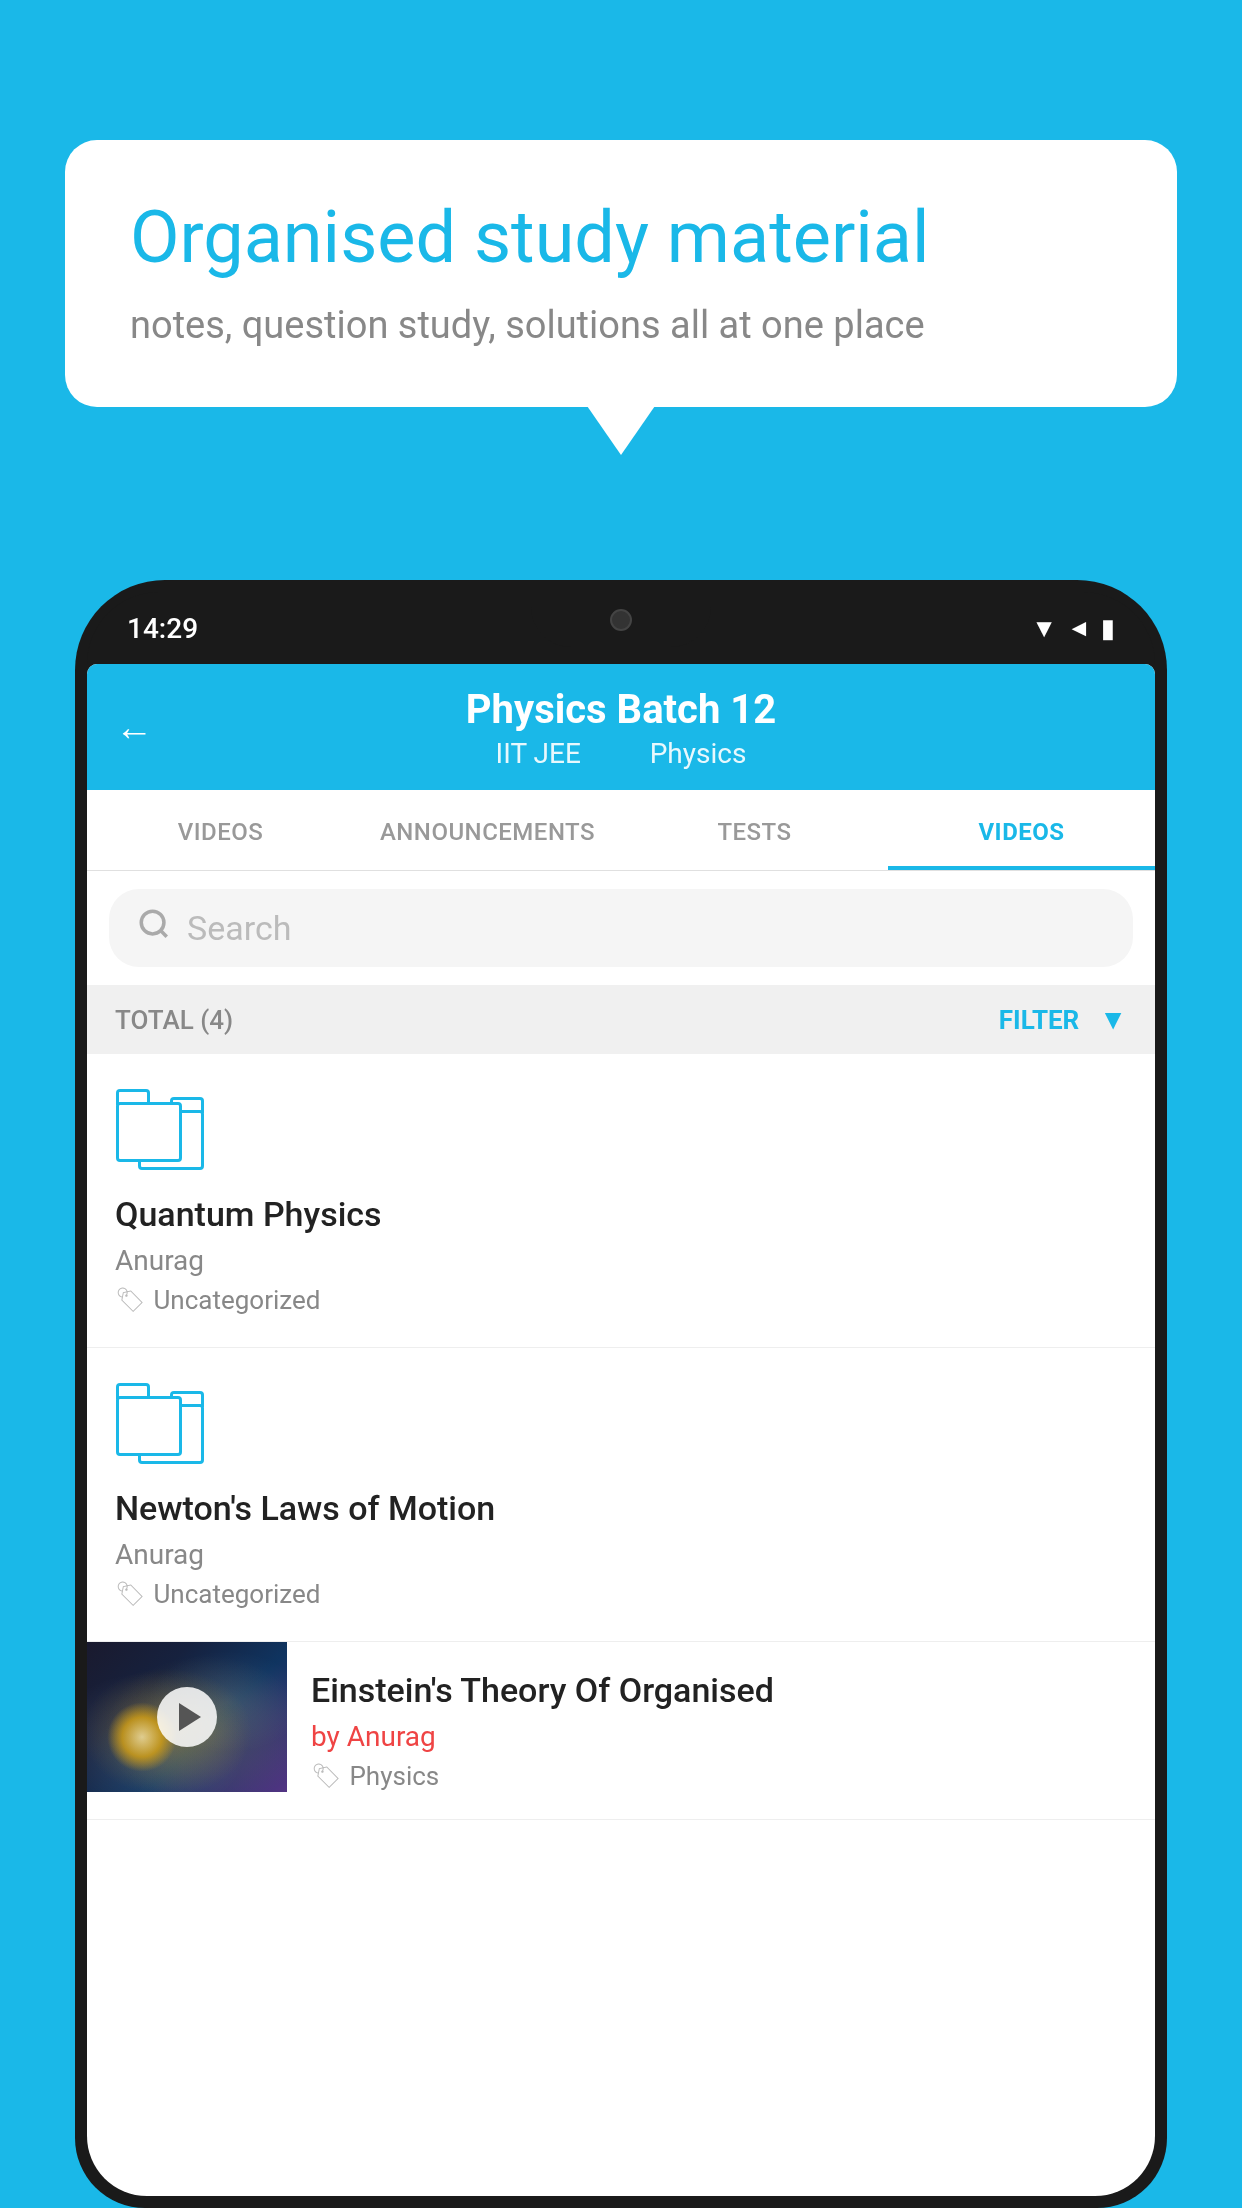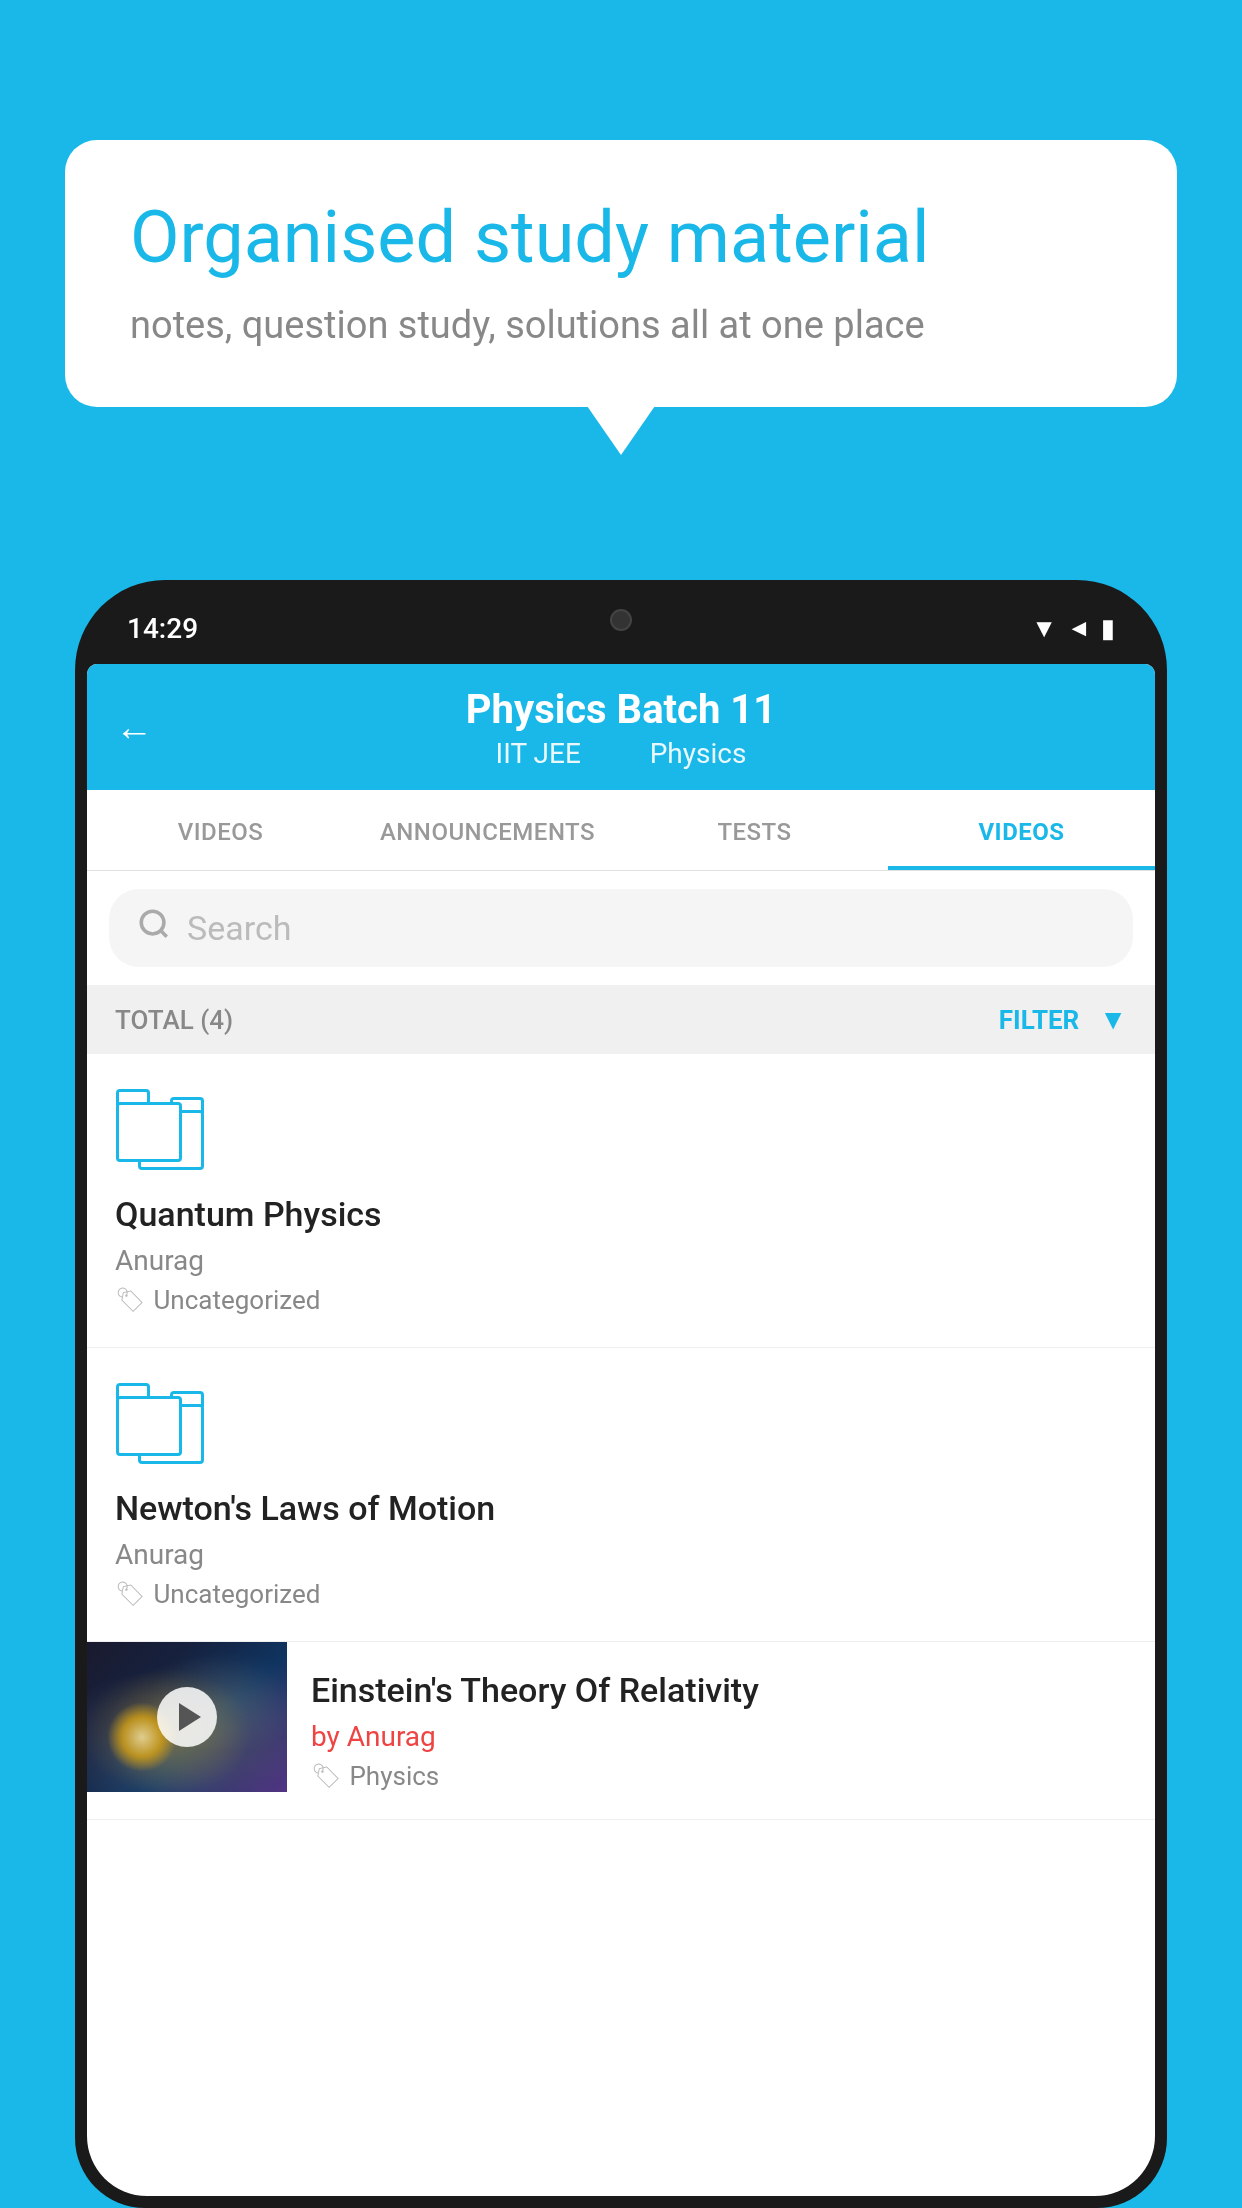--- a/index.html
+++ b/index.html
@@ -456,21 +456,21 @@
         <span class="wifi-icon">▼</span>
         <span class="signal-icon">◄</span>
         <span class="battery-icon">▮</span>
       </div>
     </div>
 
     <div class="phone-screen">
 
       <div class="app-header">
         <span class="back-button">←</span>
-        <div class="app-title">Physics Batch 11</div>
+        <div class="app-title">Physics Batch 12</div>
         <div class="app-subtitle">
           <span>IIT JEE</span>
           <span> &nbsp; </span>
           <span>Physics</span>
         </div>
       </div>
 
       <div class="tabs-container">
         <div class="tab">
           <span>VIDEOS</span>
@@ -551,21 +551,21 @@
             <div class="thumbnail-bg"></div>
 
             <div style="position:absolute;inset:0;background:radial-gradient(ellipse at 40% 60%, #d4a01455 0%, transparent 50%), radial-gradient(ellipse at 70% 40%, #ffffff18 0%, transparent 40%); z-index:1;"></div>
 
             <div style="position:absolute;bottom:20px;left:20px;width:70px;height:70px;background:radial-gradient(circle, #ffe8a0 0%, #d4a014 40%, transparent 70%);border-radius:50%;z-index:1;opacity:0.8;"></div>
             <div class="play-button">
               <div class="play-triangle"></div>
             </div>
           </div>
           <div class="thumb-item-info">
-            <div class="thumb-item-title">Einstein's Theory Of Relativity</div>
+            <div class="thumb-item-title">Einstein's Theory Of Organised</div>
             <div class="thumb-item-author">by Anurag</div>
             <div class="thumb-item-tag">
               <span class="tag-icon">🏷</span>
               <span>Physics</span>
             </div>
           </div>
         </div>
 
       </div>
     </div>

